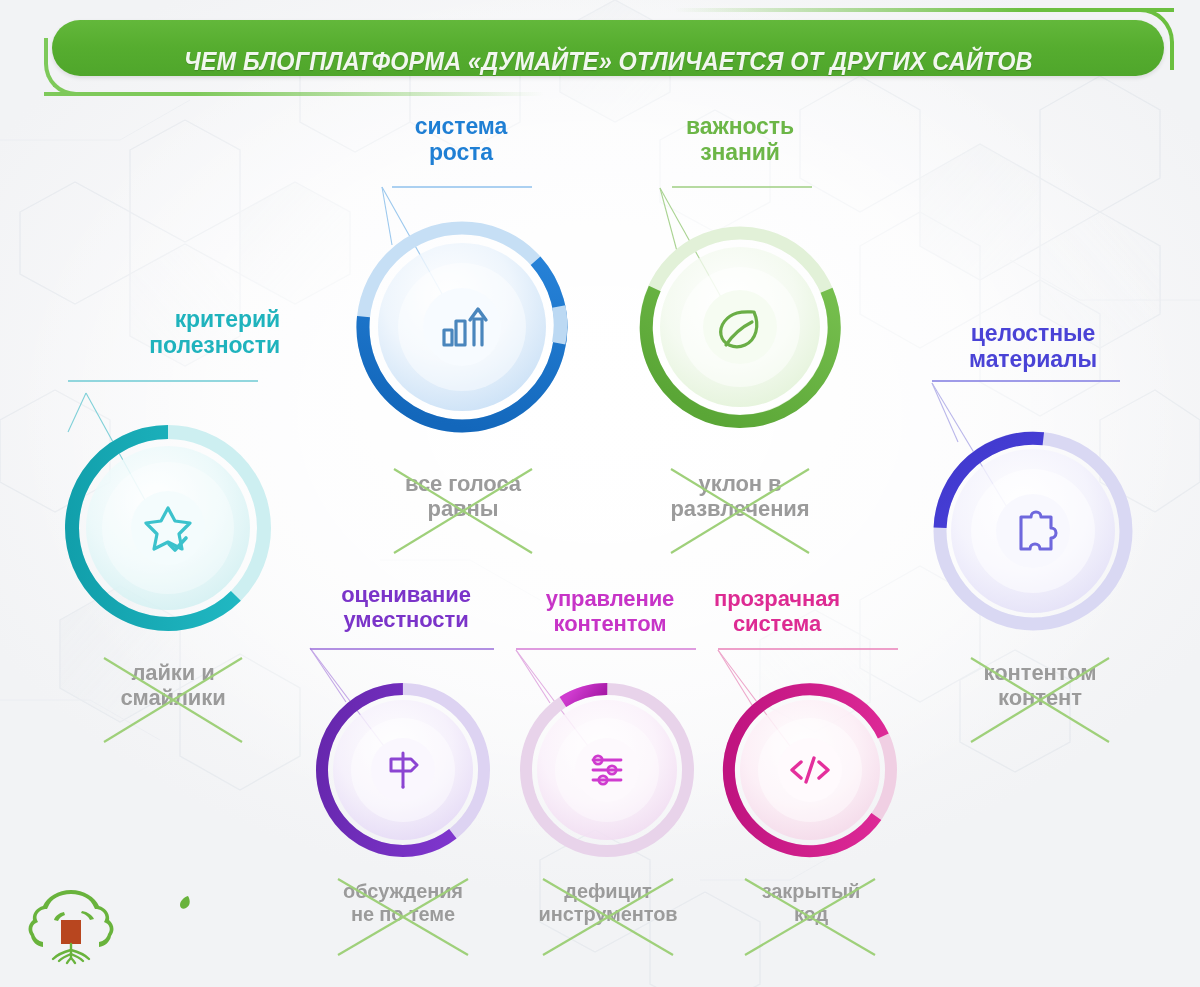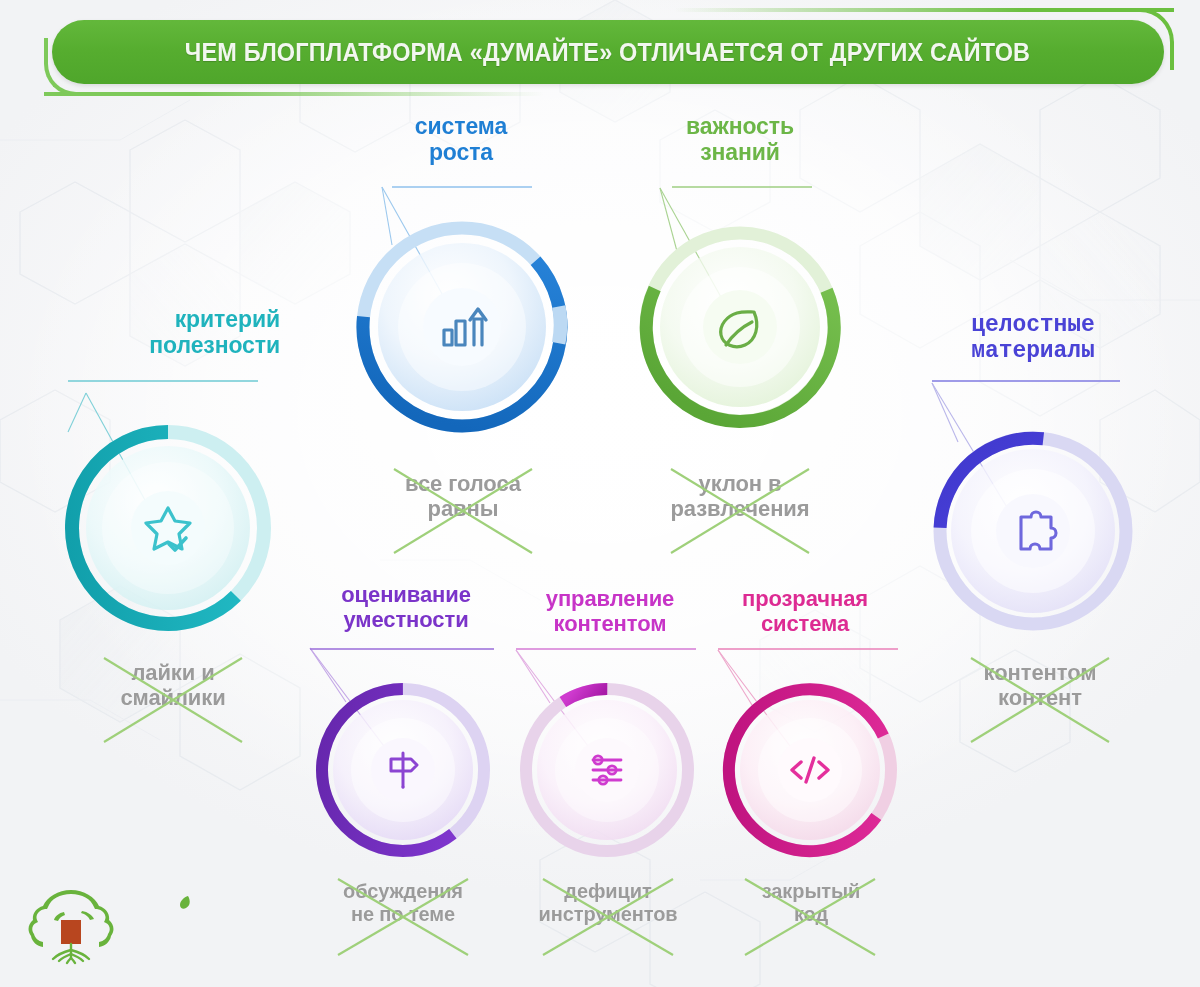--- a/index.html
+++ b/index.html
@@ -44,25 +44,25 @@
     left: 44px; bottom: 8px; width: 96px; height: 58px;
     border-bottom: 4px solid #7ec95a; border-left: 4px solid #7ec95a;
     border-bottom-left-radius: 32px;
   }
   #frame-bl2 {
     left: 44px; bottom: 8px; width: 500px; height: 4px;
     background: linear-gradient(270deg, rgba(126,201,90,0) 0%, #7ec95a 70%);
   }
   #title-pill {
     position: absolute; left: 52px; top: 20px;
-    width: 1112px; height: 64px;
+    width: 1112px; height: 56px;
     border-radius: 34px;
     background: linear-gradient(180deg,#63b83b 0%, #56ad2f 48%, #4fa62b 100%);
     box-shadow: 0 2px 4px rgba(0,0,0,.10);
-    display: flex; align-items: center; justify-content: center;
+    display: flex; align-items: flex-end; justify-content: center; font-style: italic;
   }
   #title-text {
     color: #f2f7ef;
     font-size: 25.5px;
     font-weight: 700;
     letter-spacing: .2px;
     transform: scaleX(.92);
     white-space: nowrap;
     text-shadow: 0 1px 1px rgba(0,0,0,.18);
     font-family: "Liberation Sans", sans-serif;
@@ -342,21 +342,21 @@
 развлечения</div>
     <svg class="cross" style="left:665px; top:463px;" width="150" height="96">
       <g stroke="#9fd07a" stroke-width="2.2" fill="none">
         <line x1="6" y1="6" x2="144" y2="90"></line>
           <line x1="144" y1="6" x2="6" y2="90"></line>
       </g>
     </svg>
   </div>
 
   <div class="node">
-    <div class="label good" style="left:922px; top:312px; width:222px; color:#4a43d6;font-family:Liberation Mono, monospace;">целостные
+    <div class="label good" style="left:922px; top:320px; width:222px; color:#4a43d6;">целостные
 материалы</div>
     <div class="label-underline" style="left:932px; top:380px; width:188px; background:#8e89e4;"></div>
 
     <div class="donut-wrap" style="left:927px; top:425px;">
       <svg class="donut-svg" width="212" height="212" viewBox="0 0 212 212">
         <defs>
           <radialGradient id="gcore4" cx="44%" cy="34%" r="74%">
             <stop offset="0%" stop-color="#ffffff"></stop>
             <stop offset="55%" stop-color="#f3f2fd"></stop>
             <stop offset="100%" stop-color="#ddd9f6"></stop>
@@ -468,21 +468,21 @@
 инструментов</div>
     <svg class="cross" style="left:538px; top:874px;" width="140" height="86">
       <g stroke="#9fd07a" stroke-width="2.2" fill="none">
         <line x1="5" y1="5" x2="135" y2="81"></line>
           <line x1="135" y1="5" x2="5" y2="81"></line>
       </g>
     </svg>
   </div>
 
   <div class="node">
-    <div class="label good" style="left:700px; top:586px; width:210px; color:#dd2b93; font-size:22px;">прозрачная
+    <div class="label good" style="left:672px; top:586px; width:210px; color:#dd2b93; font-size:22px;">прозрачная
 система</div>
     <div class="label-underline" style="left:718px; top:648px; width:180px; background:#eb8ec0;"></div>
 
     <div class="donut-wrap" style="left:727px; top:687px;">
       <svg class="donut-svg" width="166" height="166" viewBox="0 0 166 166">
         <defs>
           <radialGradient id="gcore7" cx="44%" cy="34%" r="74%">
             <stop offset="0%" stop-color="#ffffff"></stop>
             <stop offset="55%" stop-color="#fdeef6"></stop>
             <stop offset="100%" stop-color="#f3d3e6"></stop>

